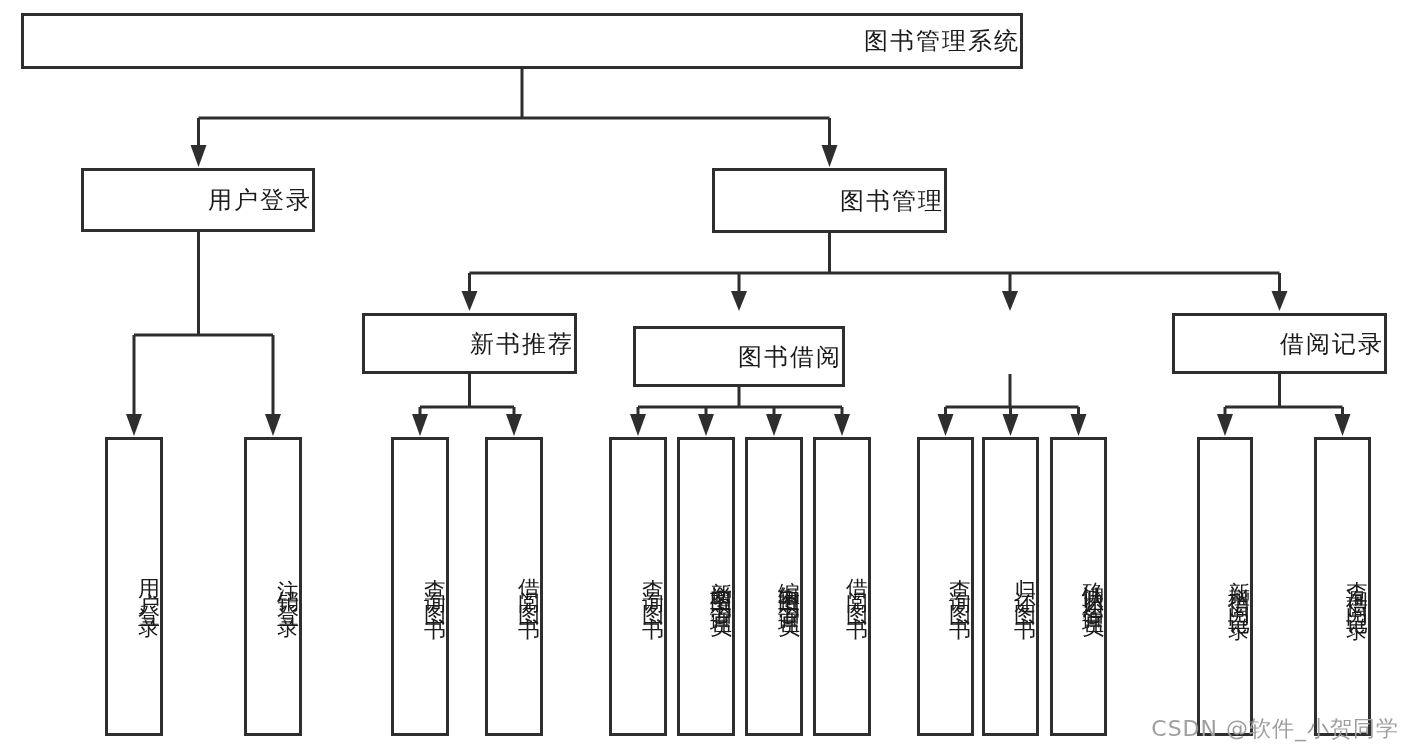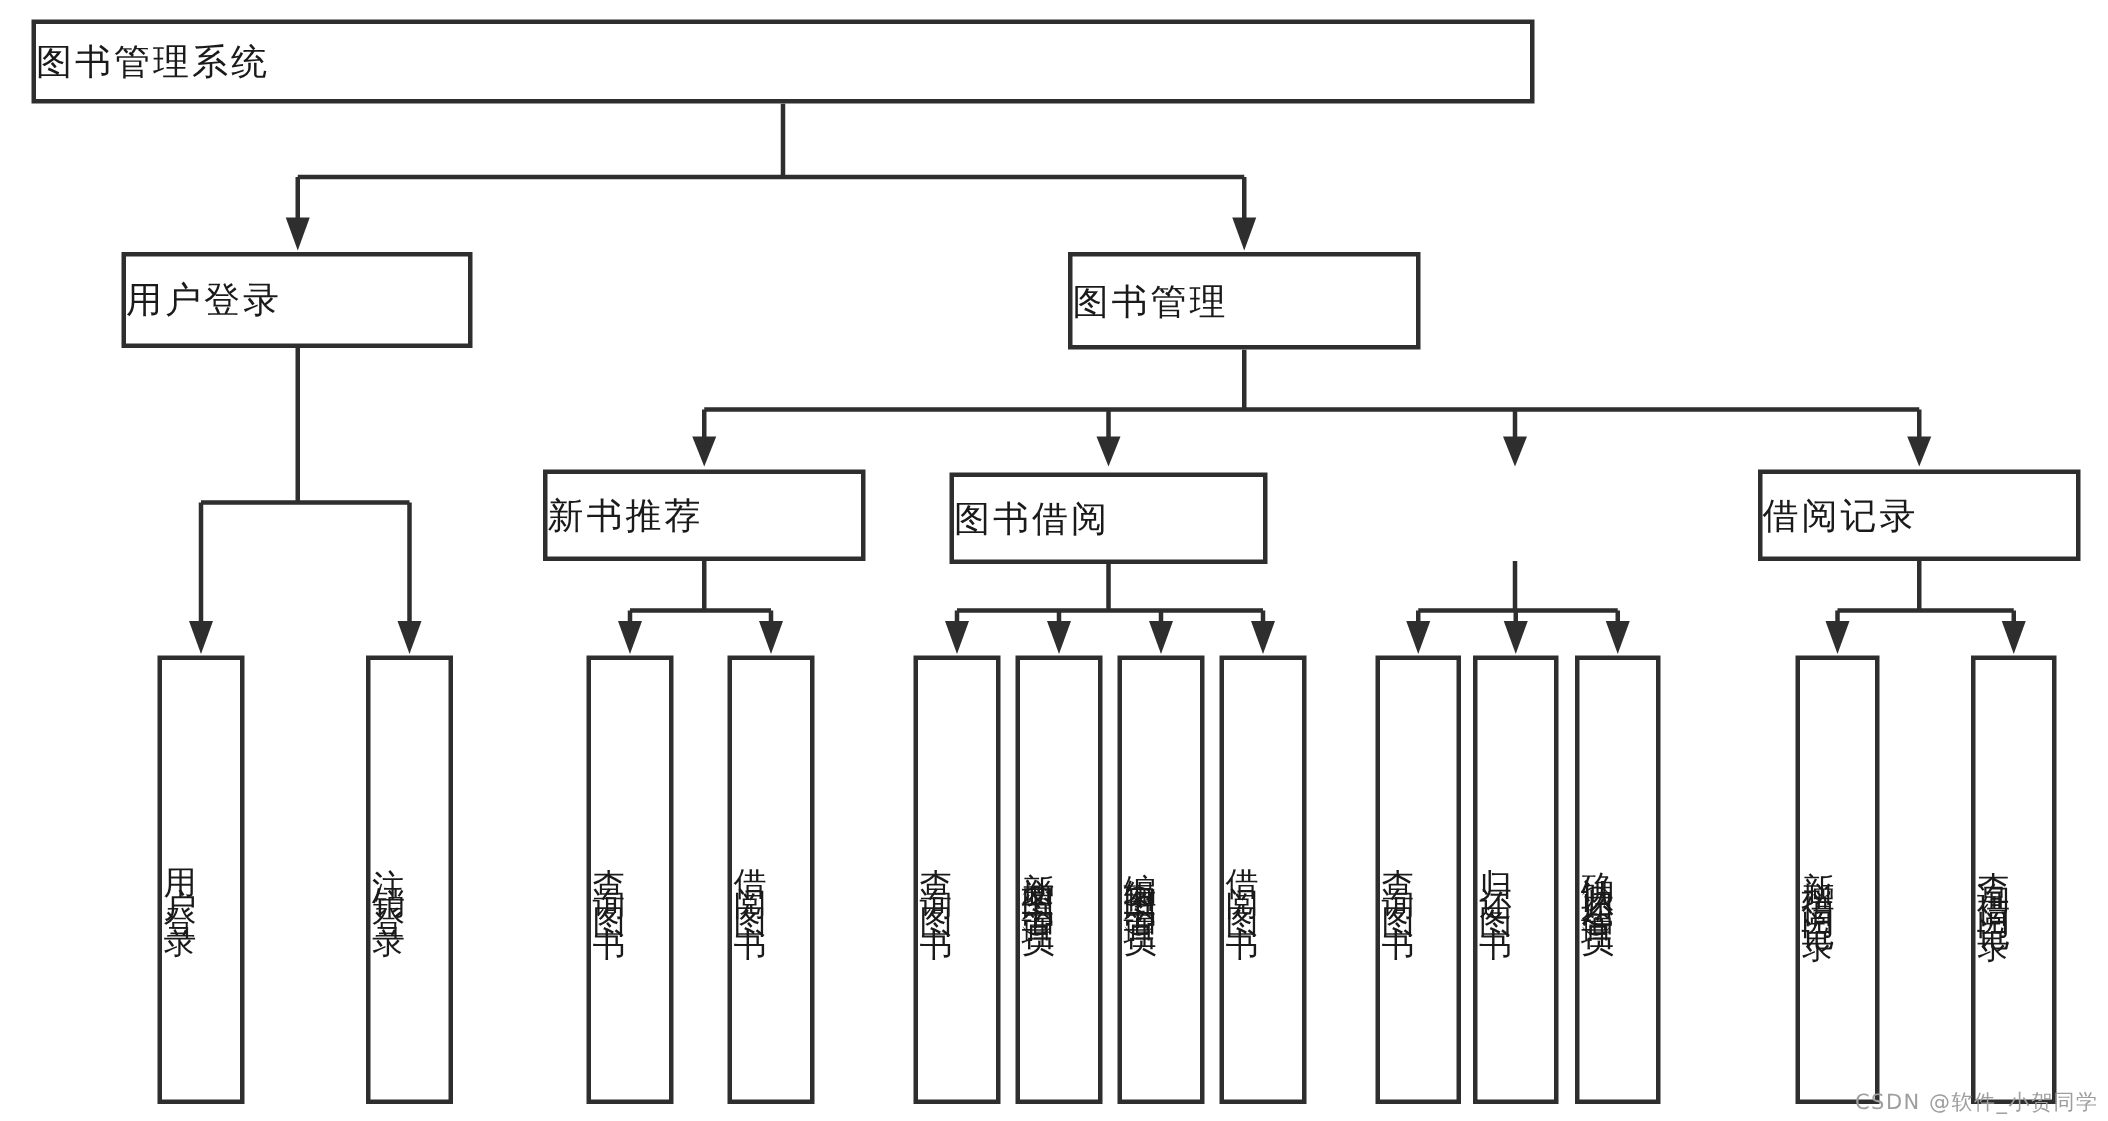--- a/index.html
+++ b/index.html
@@ -21,21 +21,21 @@
     width: 1405px; height: 747px;
     pointer-events: none;
   }
   .node {
     position: absolute;
     box-sizing: border-box;
     border: 3px solid #2e2e2e;
     background: #ffffff;
     display: flex;
     align-items: center;
-    justify-content: flex-start;
+    justify-content: flex-end;
     color: #1a1a1a;
   }
   .h-node {
     font-size: 24px;
     letter-spacing: 2px;
     white-space: nowrap;
   }
   .v-node span {
     writing-mode: vertical-rl;
     text-orientation: mixed;
@@ -45,21 +45,21 @@
   }
   .v-node.v4 span { letter-spacing: 13px; }
   .v-node.v6 span { letter-spacing: 8px; }
   .v-node.v9 span { letter-spacing: 5px; }
 
   
   .root-box    { left: 21px;   top: 13px;  width: 1002px; height: 56px; }
   .branch-0    { left: 81px;   top: 168px; width: 234px;  height: 64px; }
   .branch-1    { left: 712px;  top: 168px; width: 235px;  height: 65px; }
   .module-0    { left: 362px;  top: 313px; width: 215px;  height: 61px; }
-  .module-1    { left: 633px;  top: 315px; width: 212px;  height: 61px; }
+  .module-1    { left: 633px;  top: 326px; width: 212px;  height: 61px; }
   .module-2    { left: 903px;  top: 313px; width: 214px;  height: 61px; }
   .module-3    { left: 1172px; top: 313px; width: 215px;  height: 61px; }
 
   
   .leaf { top: 437px; height: 299px; }
   .leaf-0  { left: 105px;  width: 58px; }
   .leaf-1  { left: 244px;  width: 58px; }
   .leaf-2  { left: 391px;  width: 58px; }
   .leaf-3  { left: 485px;  width: 58px; }
   .leaf-4  { left: 609px;  width: 58px; }
@@ -69,21 +69,21 @@
   .leaf-8  { left: 917px;  width: 57px; }
   .leaf-9  { left: 982px;  width: 57px; }
   .leaf-10 { left: 1050px; width: 57px; }
   .leaf-11 { left: 1197px; width: 56px; }
   .leaf-12 { left: 1314px; width: 57px; }
 
   .watermark {
     position: absolute;
     right: 6px;
     bottom: 3px;
-    font-size: 14px;
+    font-size: 22px;
     color: #9e9e9e;
     letter-spacing: 1px;
     white-space: nowrap;
     z-index: 5;
   }
 </style>
 </head>
 <body>
 
 <div class="canvas">

